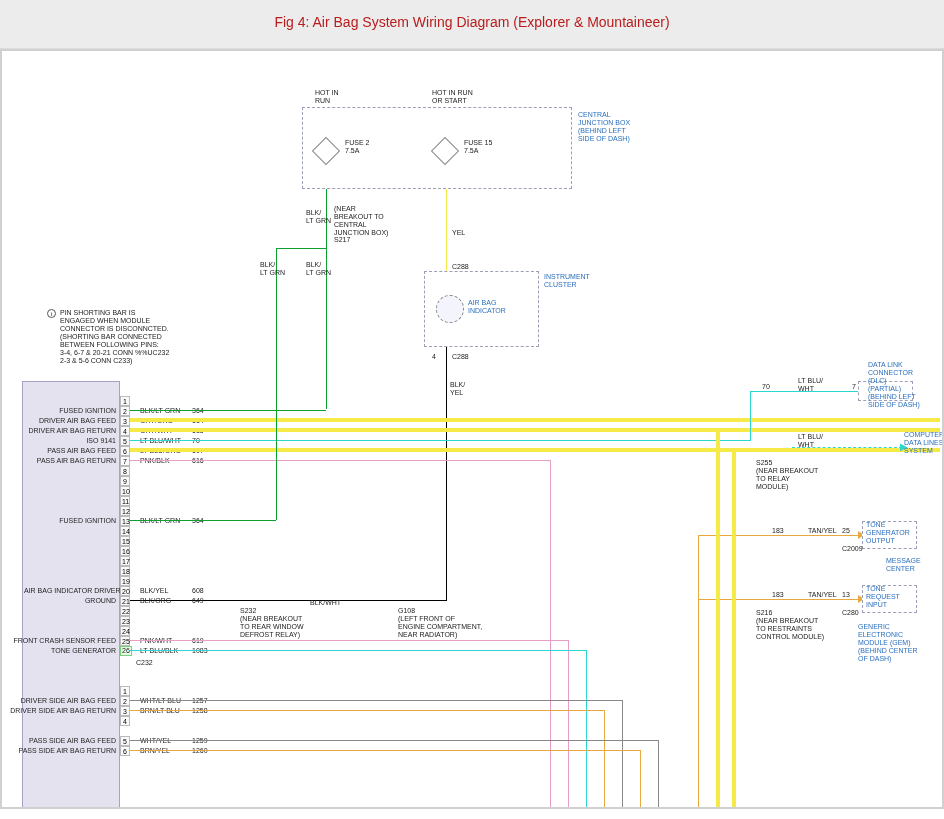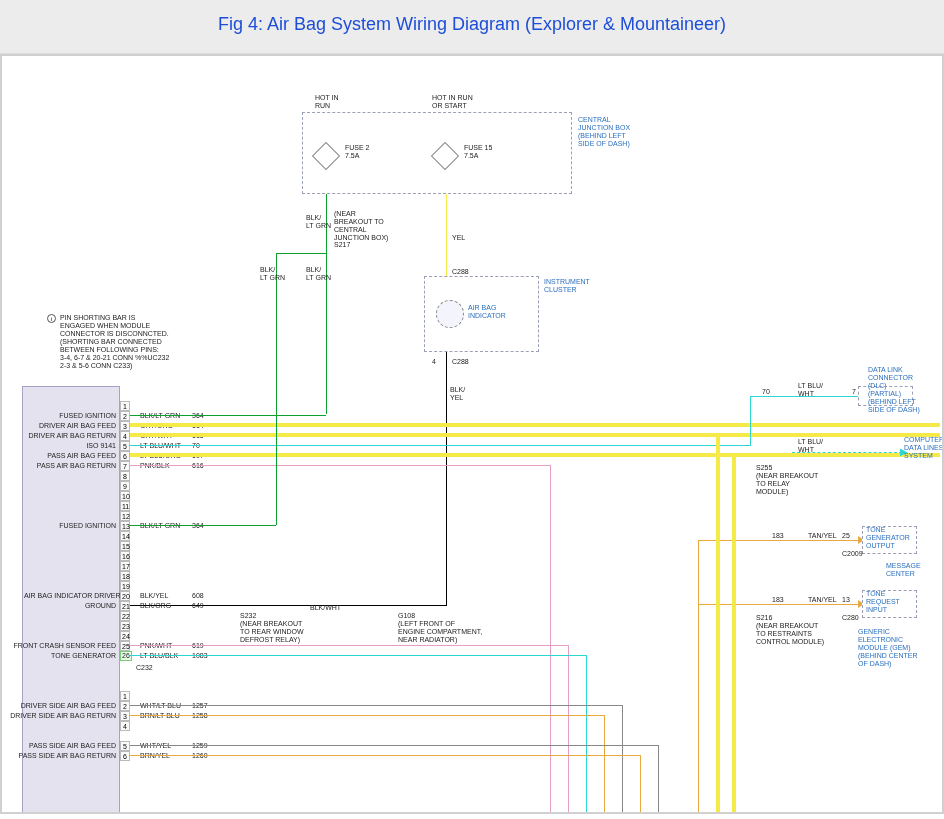--- a/index.html
+++ b/index.html
@@ -1,17 +1,17 @@
 <!DOCTYPE html>
 <html><head>
 <meta charset="utf-8">
 <style>
   *{box-sizing:border-box;margin:0;padding:0;}
   body{font-family:Arial,Helvetica,sans-serif;background:#fff;}
-  .titlebar{background:#ececec;padding:14px 8px 18px;font-size:18px;color:#1d4ed8;text-align:center;border-bottom:1px solid #ddd;}
+  .titlebar{background:#ececec;padding:14px 8px 18px;font-size:14px;color:#b91c1c;text-align:center;border-bottom:1px solid #ddd;}
   .canvas{position:relative;width:944px;height:760px;background:#fff;overflow:hidden;border:2px solid #d0d0d0;margin:0 auto;}
   .txt{position:absolute;font-size:7px;color:#222;line-height:1.15;white-space:nowrap;}
   .txtR{text-align:right;}
   .txtB{color:#2a6fbf;}
   .dashedbox{position:absolute;border:1px dashed #9aa0b5;background:#fff;}
   .modulebox{position:absolute;background:#e4e2ee;border:1px solid #a6a2c7;}
   .pinbox{position:absolute;background:#fafafa;border:1px solid #bbb;font-size:7px;padding:0 1px;text-align:center;line-height:9px;}
   .greenbox{position:absolute;background:#e6fae6;border:1px solid #7bcf7b;}
   .wire{position:absolute;}
   .wGreen{background:#0d9f2f;}

